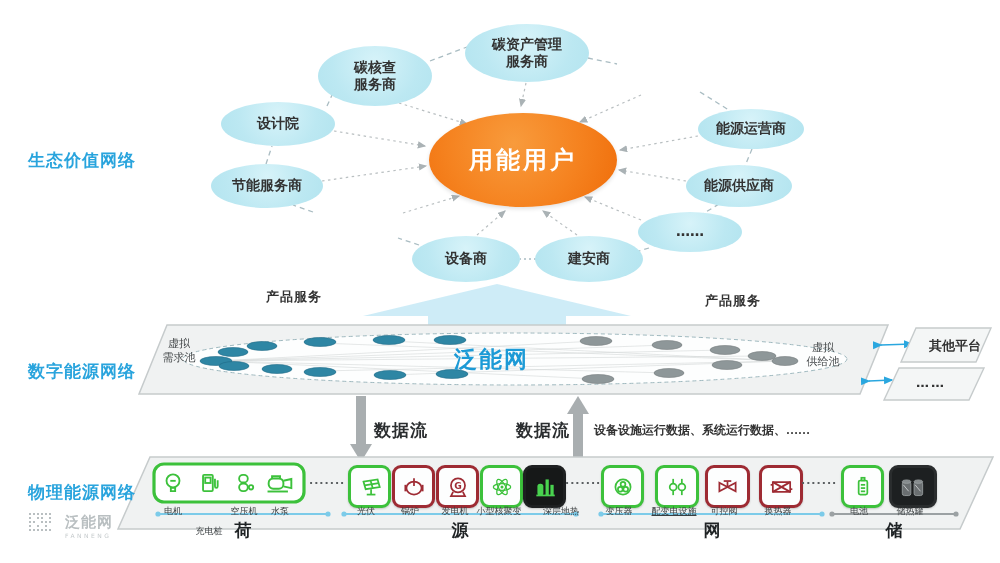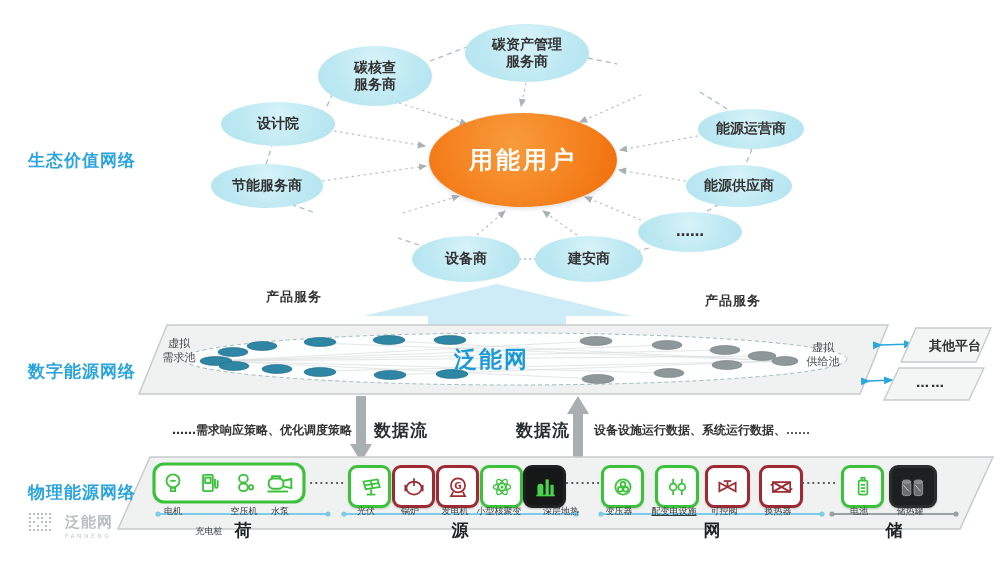--- a/index.html
+++ b/index.html
@@ -183,21 +183,20 @@
   <div class="prodserv" style="left:705px;top:292px;">产品服务</div>
 
   <div class="pool" style="left:150px;top:337px;width:58px;">虚拟
 需求池</div>
   <div class="bandtext" style="left:454px;top:344px;">泛能网</div>
   <div class="pool" style="left:794px;top:341px;width:58px;">虚拟
 供给池</div>
   <div class="platlabel" style="left:908px;top:337px;width:78px;margin-left:8px;">其他平台</div>
   <div class="platlabel" style="left:892px;top:375px;width:78px;letter-spacing:2px;">……</div>
 
-  <div class="flowtext" style="left:172px;top:422px;">……需求响应策略、优化调度策略</div>
   <div class="flowbig" style="left:374px;top:419px;">数据流</div>
   <div class="flowbig" style="left:516px;top:419px;">数据流</div>
   <div class="flowtext" style="left:594px;top:422px;font-family:Liberation Serif, serif;">设备设施运行数据、系统运行数据、……</div>
 
   <div class="gly" style="left:160px;top:469px;width:26px;height:28px;">
     <svg width="26" height="28" viewBox="0 0 24 24" fill="none" stroke="currentColor" stroke-width="1.7">
       <circle cx="12" cy="10" r="6"></circle>
         <line x1="9.5" y1="10" x2="14.5" y2="10"></line>
         <path d="M10 16.5 h4 v3 h-4 z"></path>
     </svg>

